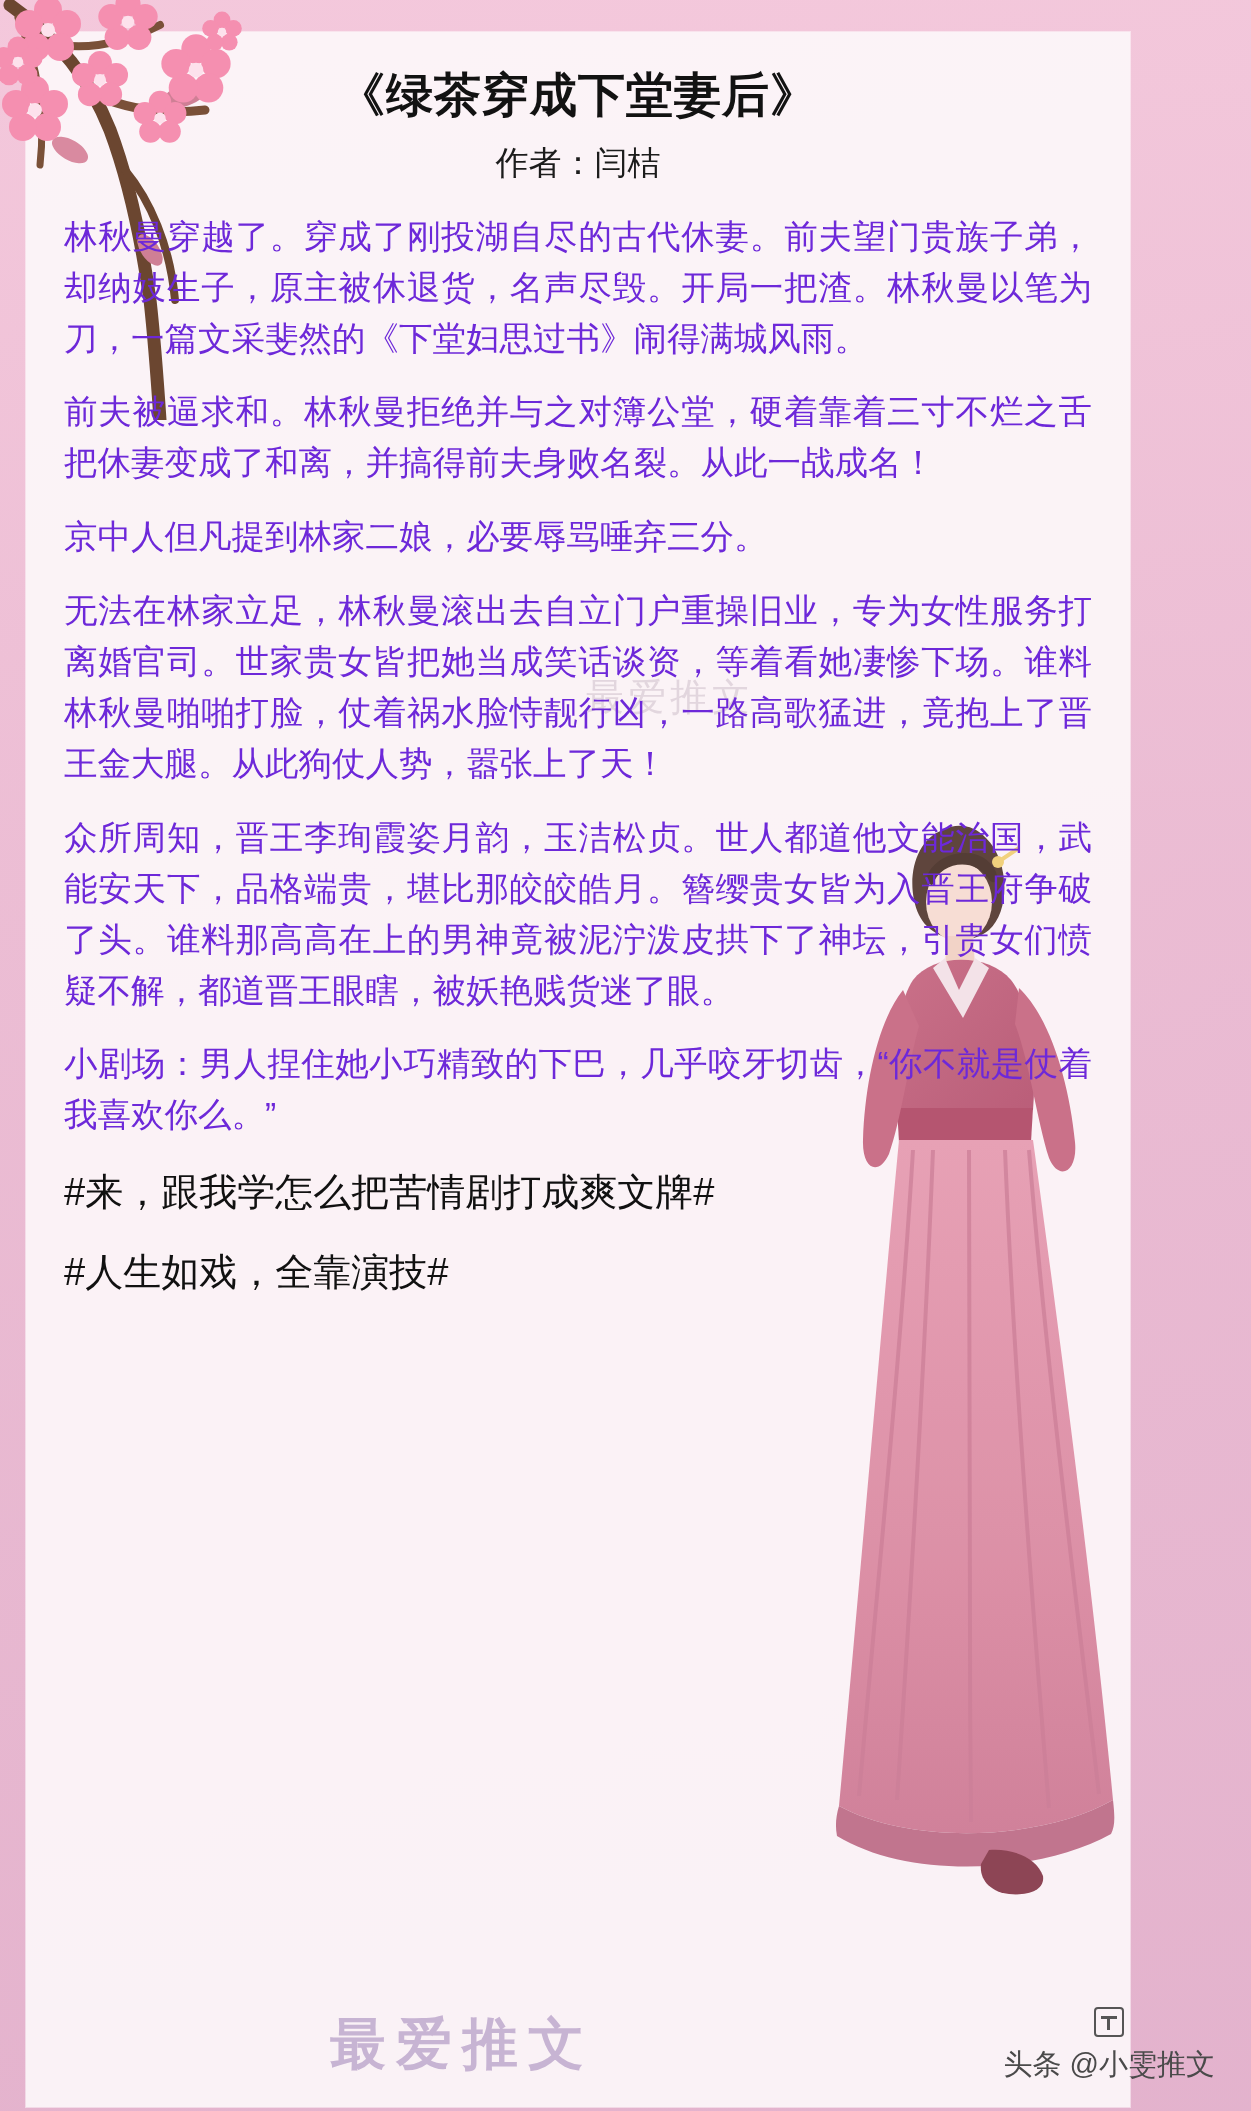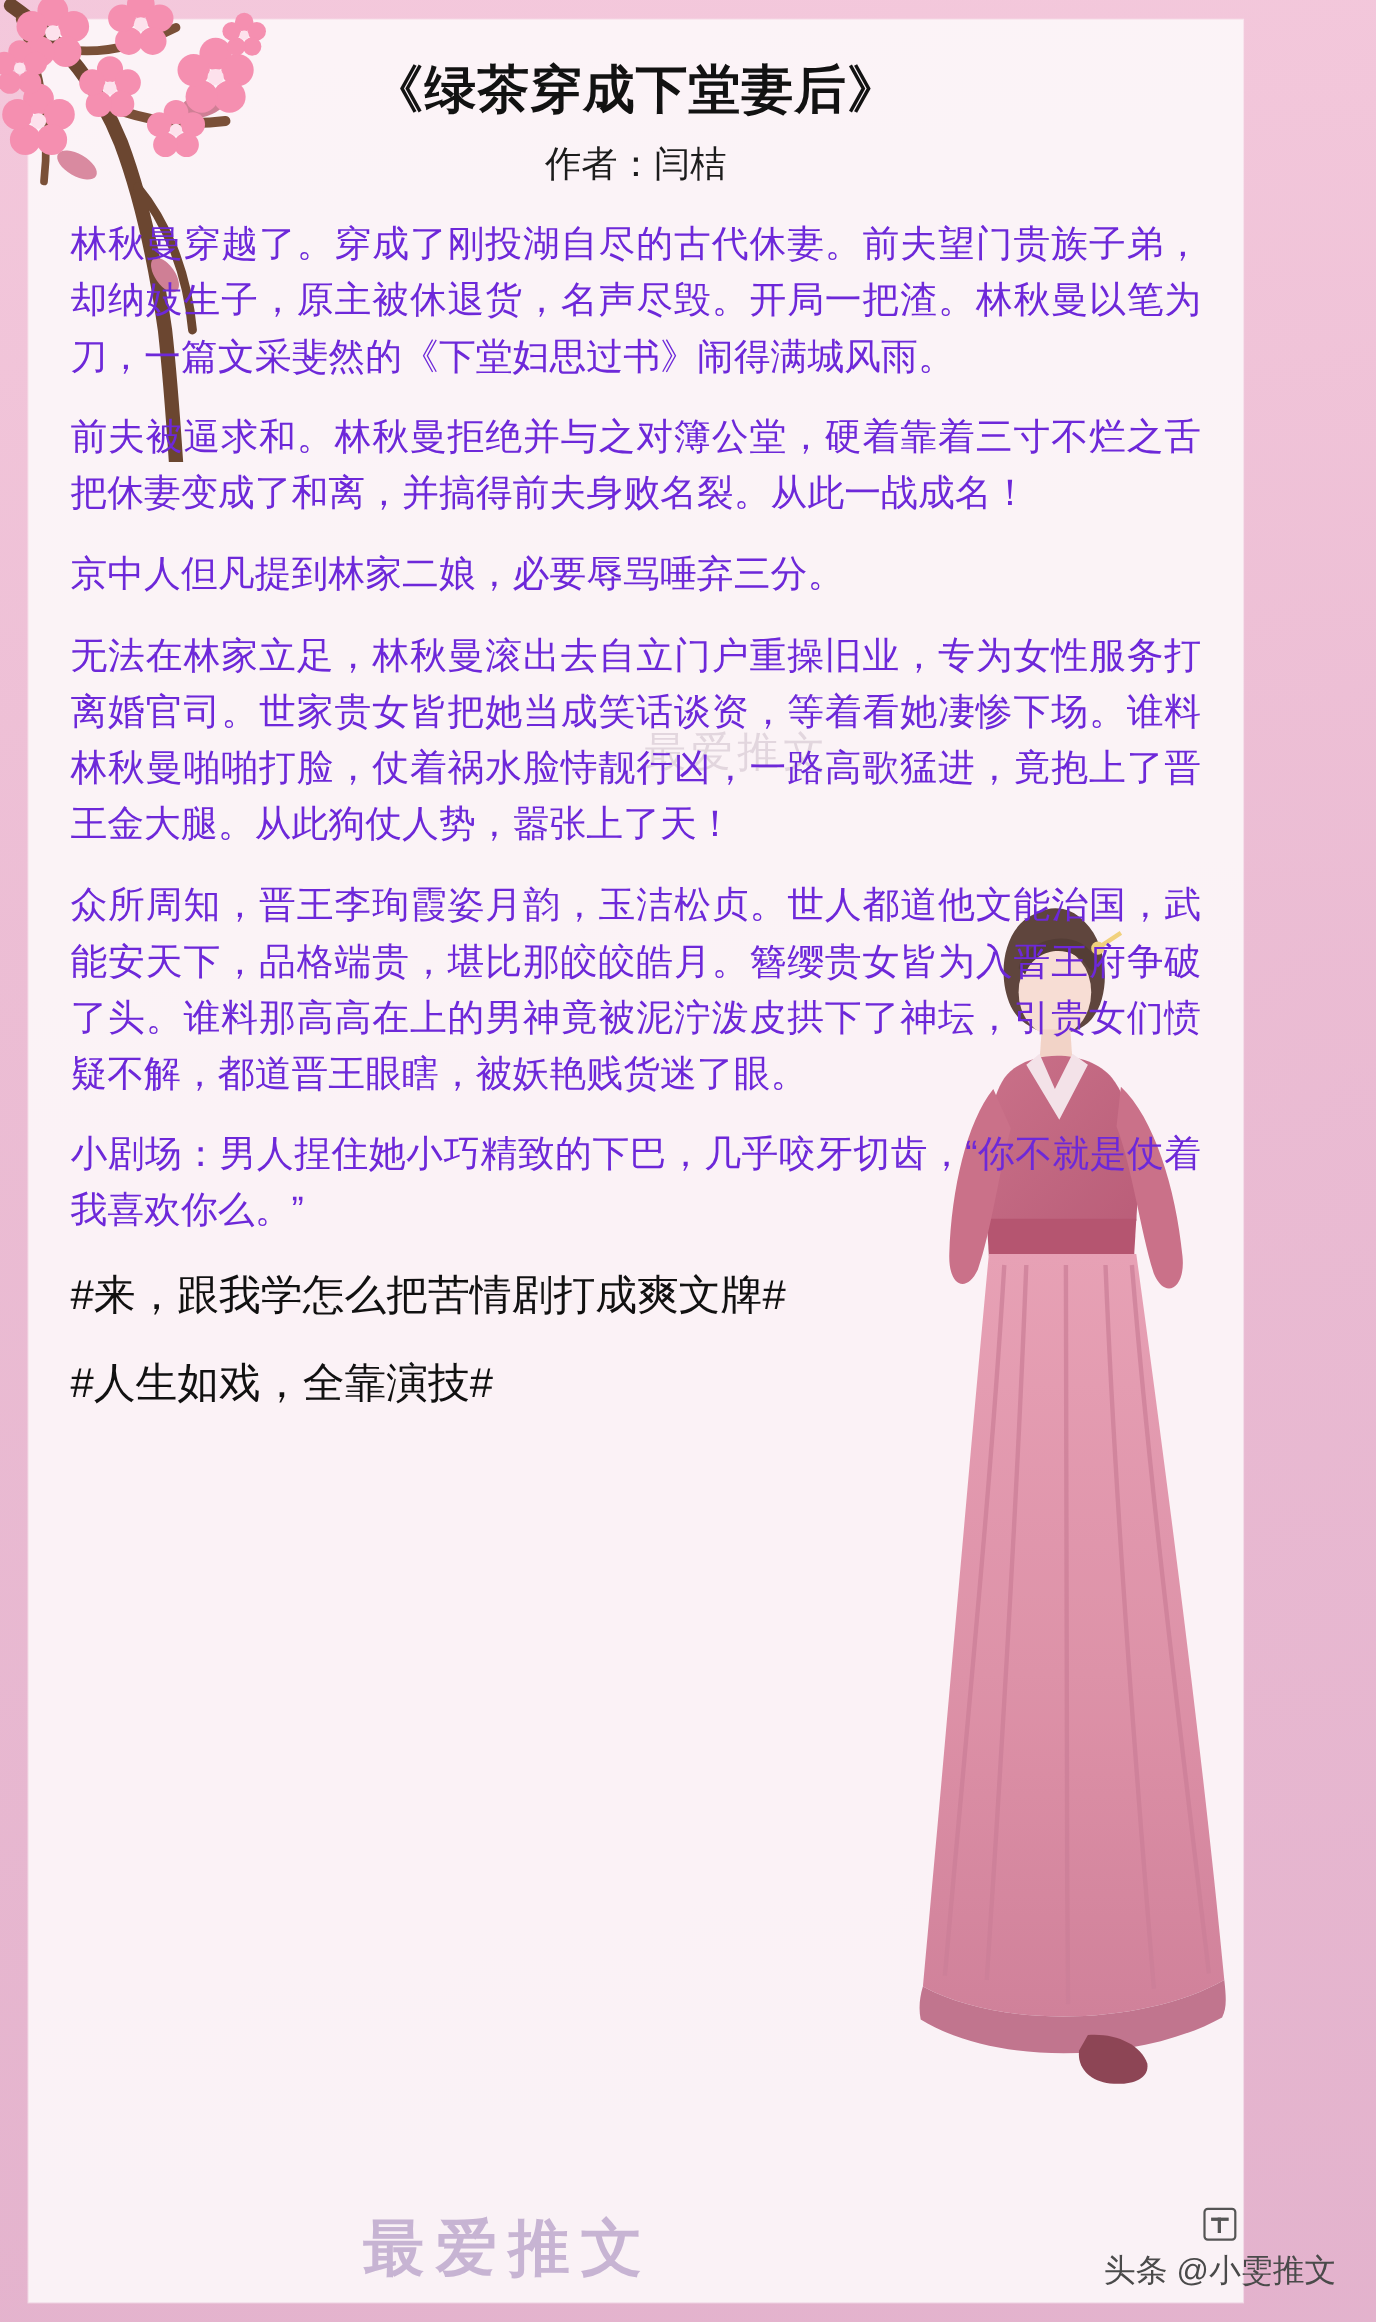--- a/index.html
+++ b/index.html
@@ -19,21 +19,21 @@
   }
   
   .bg-overlay {
     position: absolute;
     inset: 0;
     background: linear-gradient(180deg, rgba(244,200,220,0.85) 0%, rgba(236,188,212,0.8) 40%, rgba(228,178,205,0.85) 100%);
   }
   .card {
     position: absolute;
     left: 26px;
-    top: 18px;
+    top: 32px;
     width: 1104px;
     height: 2075px;
     background: rgba(252,246,249,0.93);
     box-shadow: 0 0 0 1px rgba(255,255,255,0.5);
   }
   .card-inner {
     position: absolute;
     inset: 0;
     padding: 26px 38px 10px 38px;
     box-sizing: border-box;

